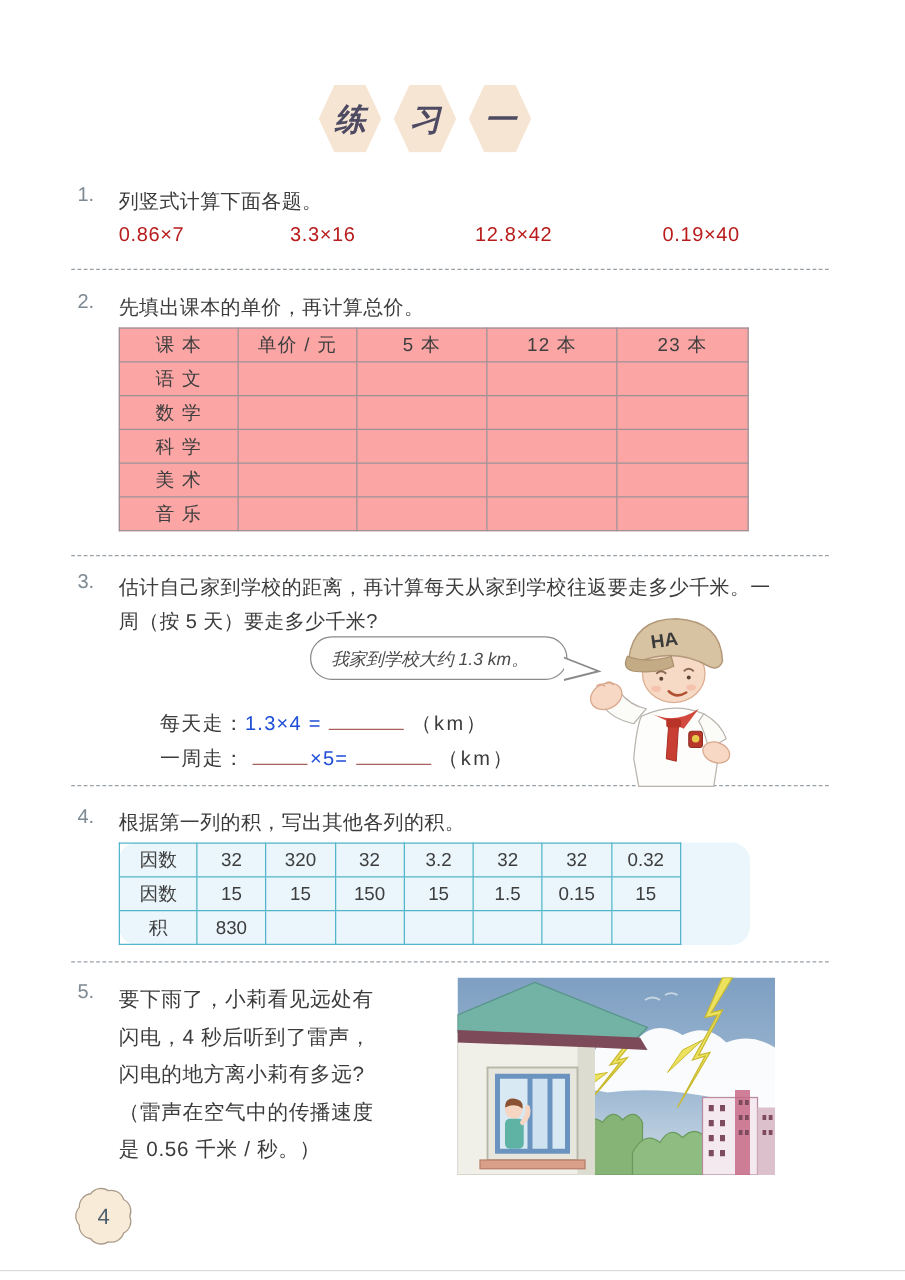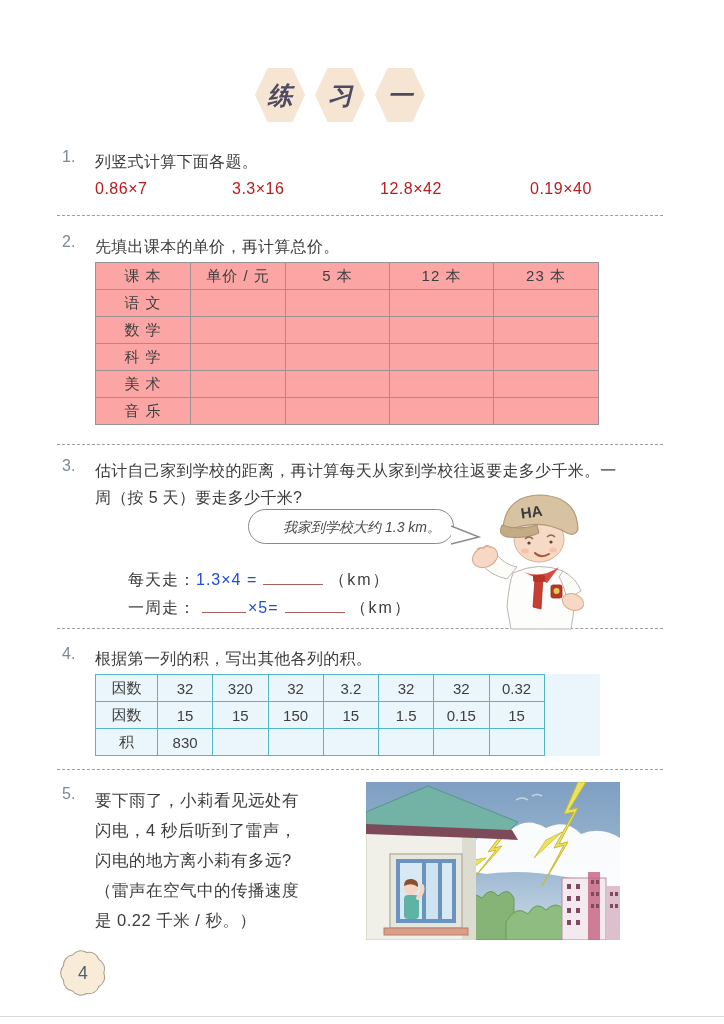--- a/index.html
+++ b/index.html
@@ -26,26 +26,26 @@
   
   .sep { position:absolute; left:57px; width:606px; border-top:1.5px dashed #98a0a6; }
   .sep1 { top:215px; } .sep2 { top:444px; } .sep3 { top:628px; } .sep4 { top:769px; }
 
   
   table { border-collapse:collapse; table-layout:fixed; }
   .t2 { position:absolute; top:262px; left:95px; width:503px; background:#fca5a5; }
   .t2 td { border:1px solid #9b9296; height:27px; text-align:center; font-size:15px; color:#3e3e3e; letter-spacing:1px; }
   .t2 col.c0,.t2 col.c1 { width:95px; } .t2 col.c2,.t2 col.c3 { width:104px; } .t2 col.c4 { width:105px; }
 
-  .t4 { position:absolute; top:674px; left:95px; width:505px; background:#eaf6fb; }
+  .t4 { position:absolute; top:674px; left:95px; width:505px; background:#eaf6fb;border-radius:15px; }
   .t4 td { border:1.5px solid #53b5ca; height:27px; text-align:center; font-size:15px; color:#3e3e3e; }
   .t4 col.c0 { width:62px; }
 
   
-  .bubble { position:absolute; left:248px; top:509px; width:206px; border:1.5px solid #8a8a8a; border-radius:22px; background:#fff; padding:7px 12px 6px 16px; font-size:14px; line-height:20px; color:#4a4a4a; font-style:italic; z-index:2;text-align:right; }
+  .bubble { position:absolute; left:248px; top:509px; width:206px; border:1.5px solid #8a8a8a; border-radius:22px; background:#fff; padding:7px 12px 6px 16px; font-size:14px; line-height:20px; color:#4a4a4a; font-style:italic; z-index:2; }
   .bubble-tail { position:absolute; left:100%; top:13px; margin-left:-2px; }
   .boy { position:absolute; left:447px; top:487px; z-index:1; }
   .equations { position:absolute; left:128px; top:566px; font-size:16px; line-height:28px; color:#3c3c3c; }
   .eq-label { letter-spacing:1px; }
   .eq-expr { letter-spacing:1px; color:#1d4ed8; }
   .blank { display:inline-block; width:60px; border-bottom:1.5px solid #a9605c; height:14px; margin:0 6px; }
   .blank.small { width:44px; margin:0 2px 0 6px; }
   .unit { letter-spacing:2px; }
 
   
@@ -255,21 +255,21 @@
     </table>
   <div class="sep sep4"></div>
 
   <div class="q" style="top:785px; width:320px;">
     <span class="q-num">5.</span>
     <div class="q-text q5-lines">
       <div>要下雨了，小莉看见远处有</div>
       <div>闪电，4 秒后听到了雷声，</div>
       <div>闪电的地方离小莉有多远?</div>
       <div>（雷声在空气中的传播速度</div>
-      <div>是 0.22 千米 / 秒。）</div>
+      <div>是 0.56 千米 / 秒。）</div>
     </div>
   </div>
 
   <svg class="storm" width="254" height="158" viewBox="0 0 254 158">
     <defs>
       <linearGradient id="sky" x1="0" y1="0" x2="0" y2="1">
         <stop offset="0" stop-color="#7e9fc2"></stop>
         <stop offset="0.55" stop-color="#9db8d2"></stop>
         <stop offset="1" stop-color="#cfdde8"></stop>
       </linearGradient>

